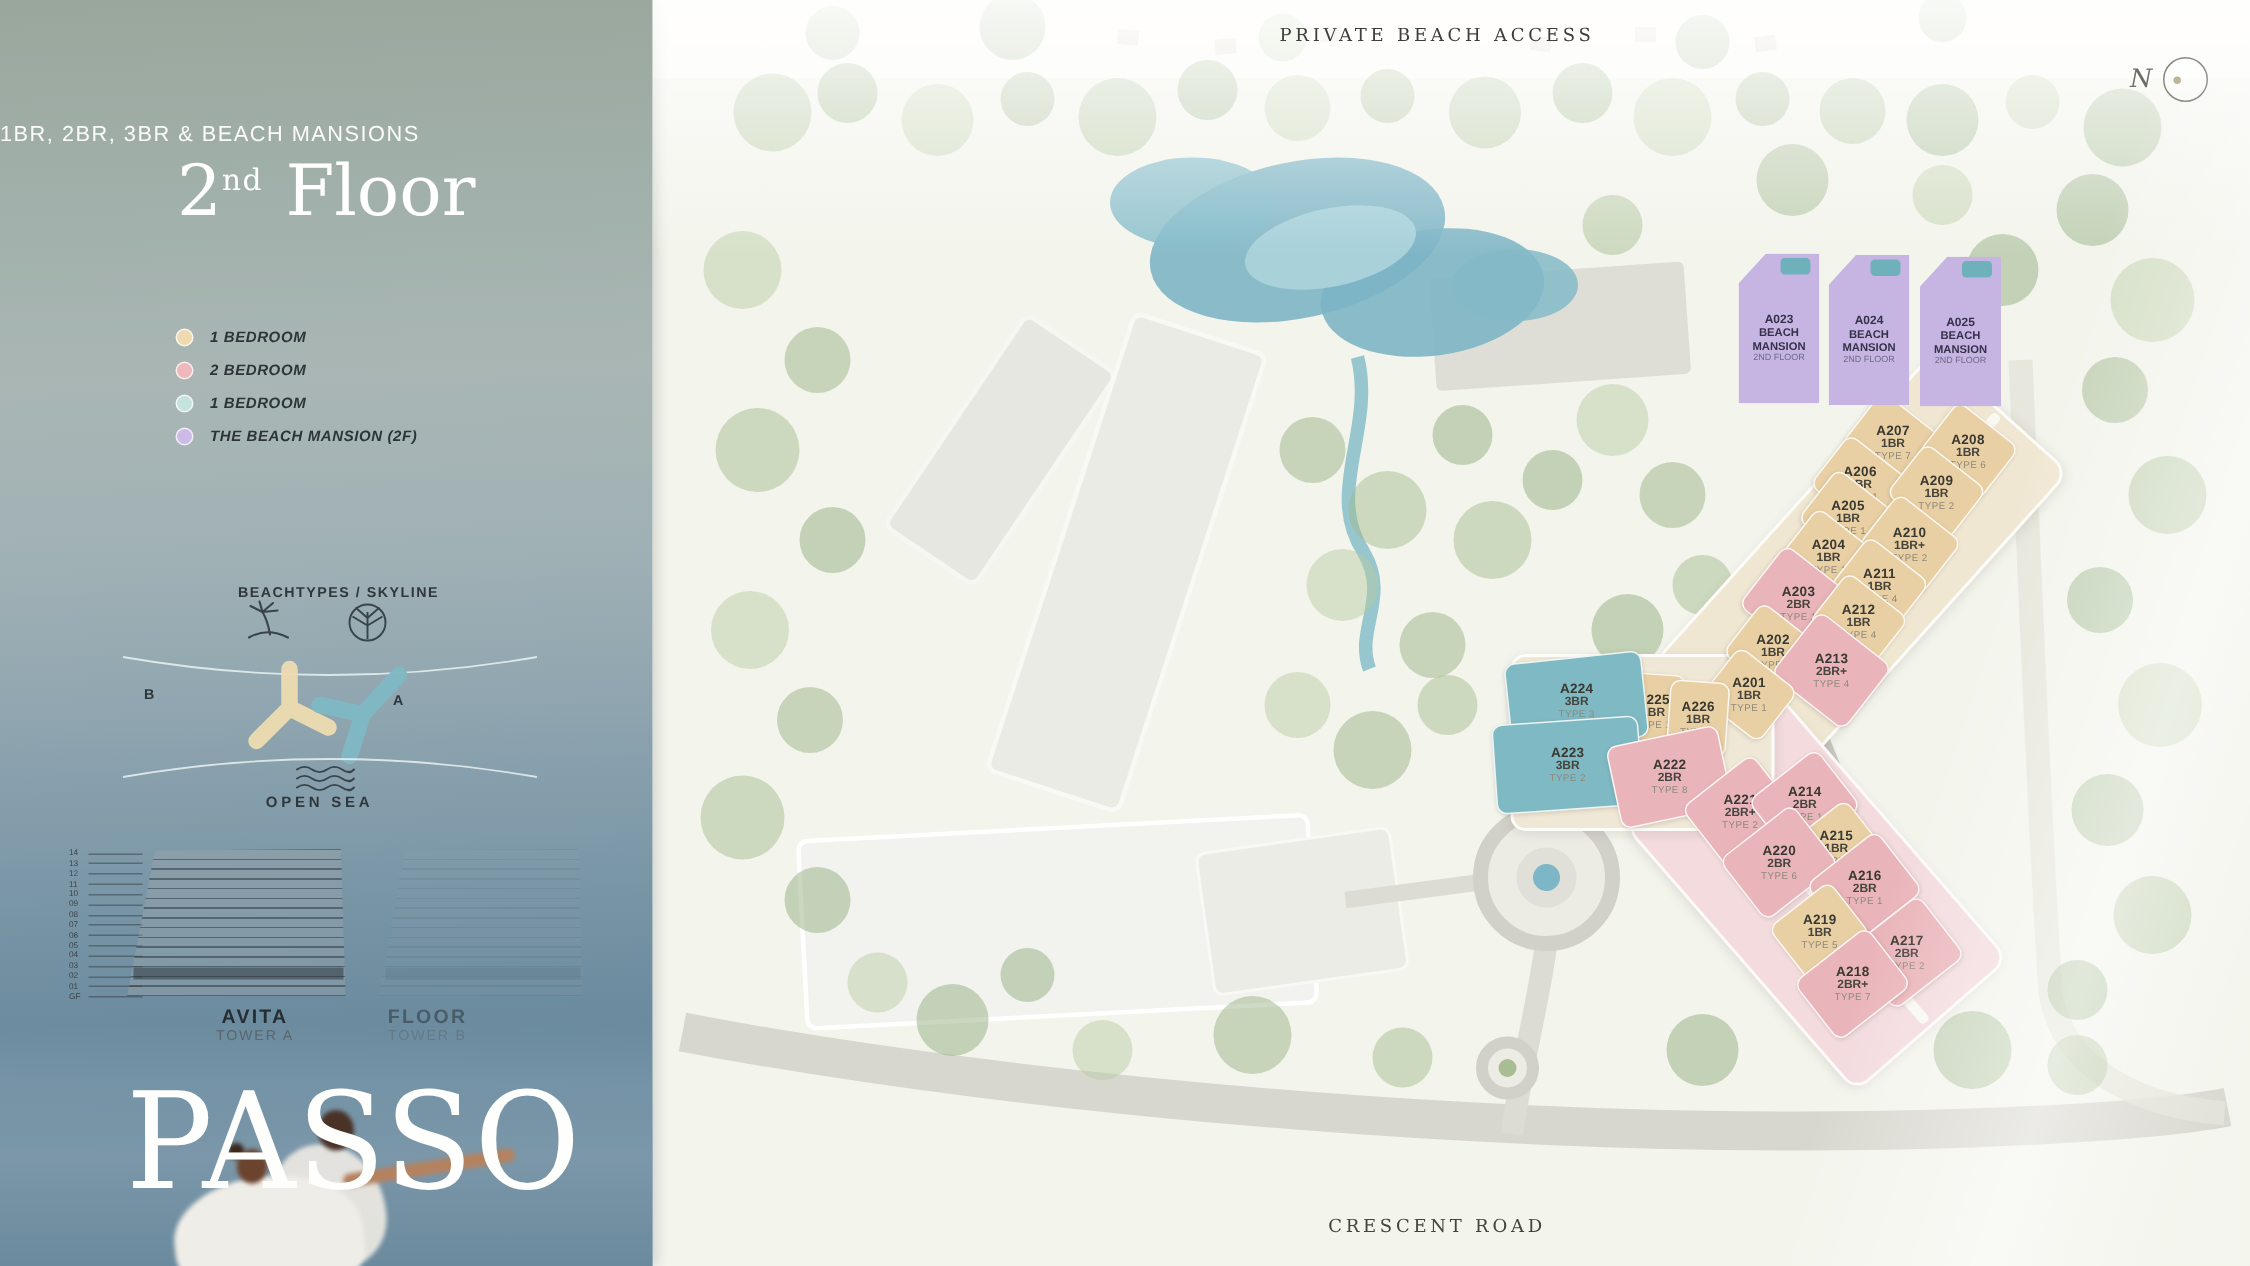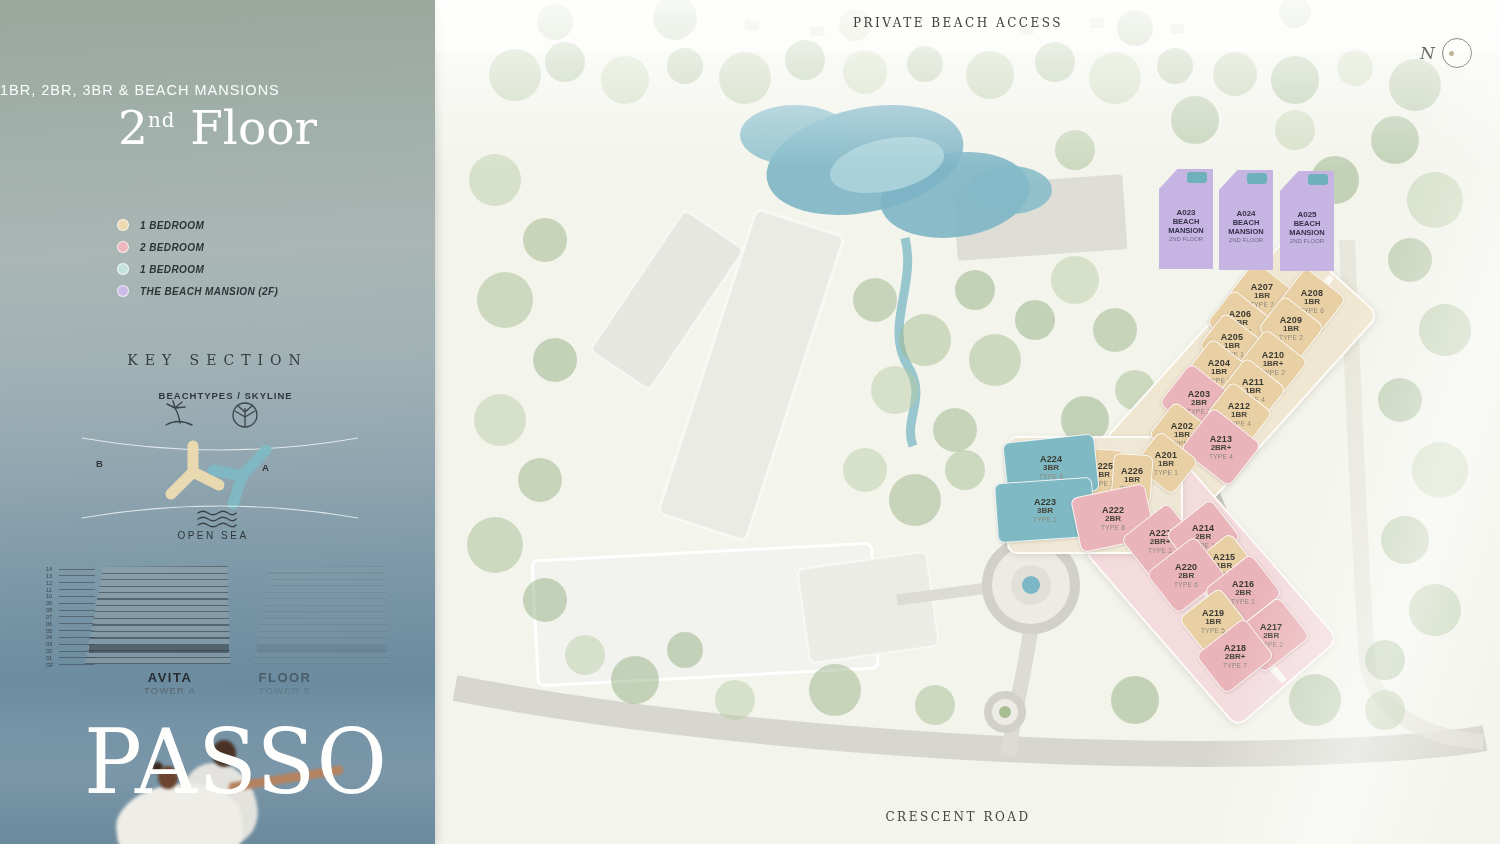--- a/index.html
+++ b/index.html
@@ -23,21 +23,21 @@
   .h-key { top:352px; }
   .legend { position:absolute; left:117px; top:214px;font-style:italic; }
   .legend-row { display:flex; align-items:center; height:22px; }
   .legend-dot { width:12px; height:12px; border-radius:50%; border:1px solid rgba(255,255,255,.75); margin-right:11px; flex:0 0 auto; }
   .legend-label { font-size:10px; letter-spacing:.4px; color:#2d3438; font-weight:600; }
 
   .key-labels { position:absolute; top:390px; left:0; width:435px; }
   .key-lab { position:absolute; font-size:9.5px; letter-spacing:1px; color:#2f373b; font-weight:600; transform:translateX(-50%); }
   .key-svg { position:absolute; left:70px; top:400px; }
   .opensea { position:absolute; top:530px; left:0; width:426px; text-align:center;
-    font-size:10px; letter-spacing:2.5px; color:#2f373b; font-weight:400; }
+    font-size:10px; letter-spacing:2.5px; color:#2f373b; font-weight:700; }
 
   
   .floors { position:absolute; left:46px; top:566px; width:52px; height:102px;
     display:flex; flex-direction:column; justify-content:space-between; }
   .fl-row { display:flex; align-items:center; }
   .fl-num { font-size:5.5px; color:#3a444a; width:10px; }
   .fl-line { width:36px; border-top:1px solid rgba(58,68,74,.55); margin-left:3px; }
   .elev { position:absolute; top:566px; height:98px; }
   .elev-body { width:100%; height:100%;
     clip-path:polygon(15% 1%, 95% 0%, 97% 100%, 3% 100%);
@@ -133,21 +133,20 @@
         <div class="legend-row">
           <span class="legend-dot" style="background: rgb(197, 227, 221);"></span>
           <span class="legend-label">1 BEDROOM</span>
         </div>
         <div class="legend-row">
           <span class="legend-dot" style="background: rgb(205, 187, 231);"></span>
           <span class="legend-label">THE BEACH MANSION (2F)</span>
         </div>
       </div>
 
-    <div class="s-heading h-key">KEY SECTION</div>
     <div class="key-labels">
       <span class="key-lab" style="left:178px; top:0;">BEACH</span>
       <span class="key-lab" style="left:245px; top:0;">TYPES / SKYLINE</span>
     </div>
 
     <svg class="key-svg" width="300" height="128" viewBox="0 0 300 128">
 
       <g stroke="#39444a" stroke-width="1.4" fill="none" stroke-linecap="round">
         <path d="M96 25 Q108 18 122 25"></path>
         <path d="M110 23 C109 17 108 13 105 8"></path>

